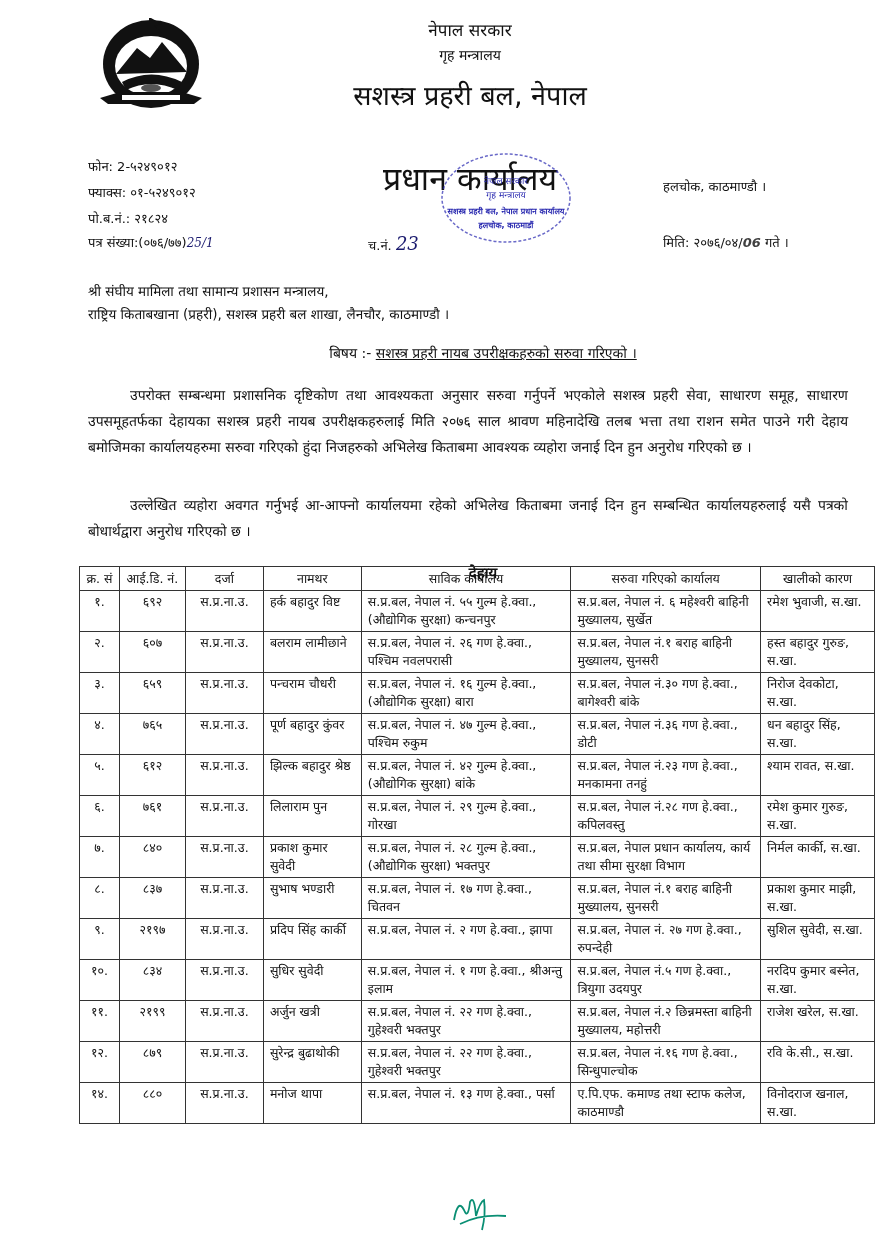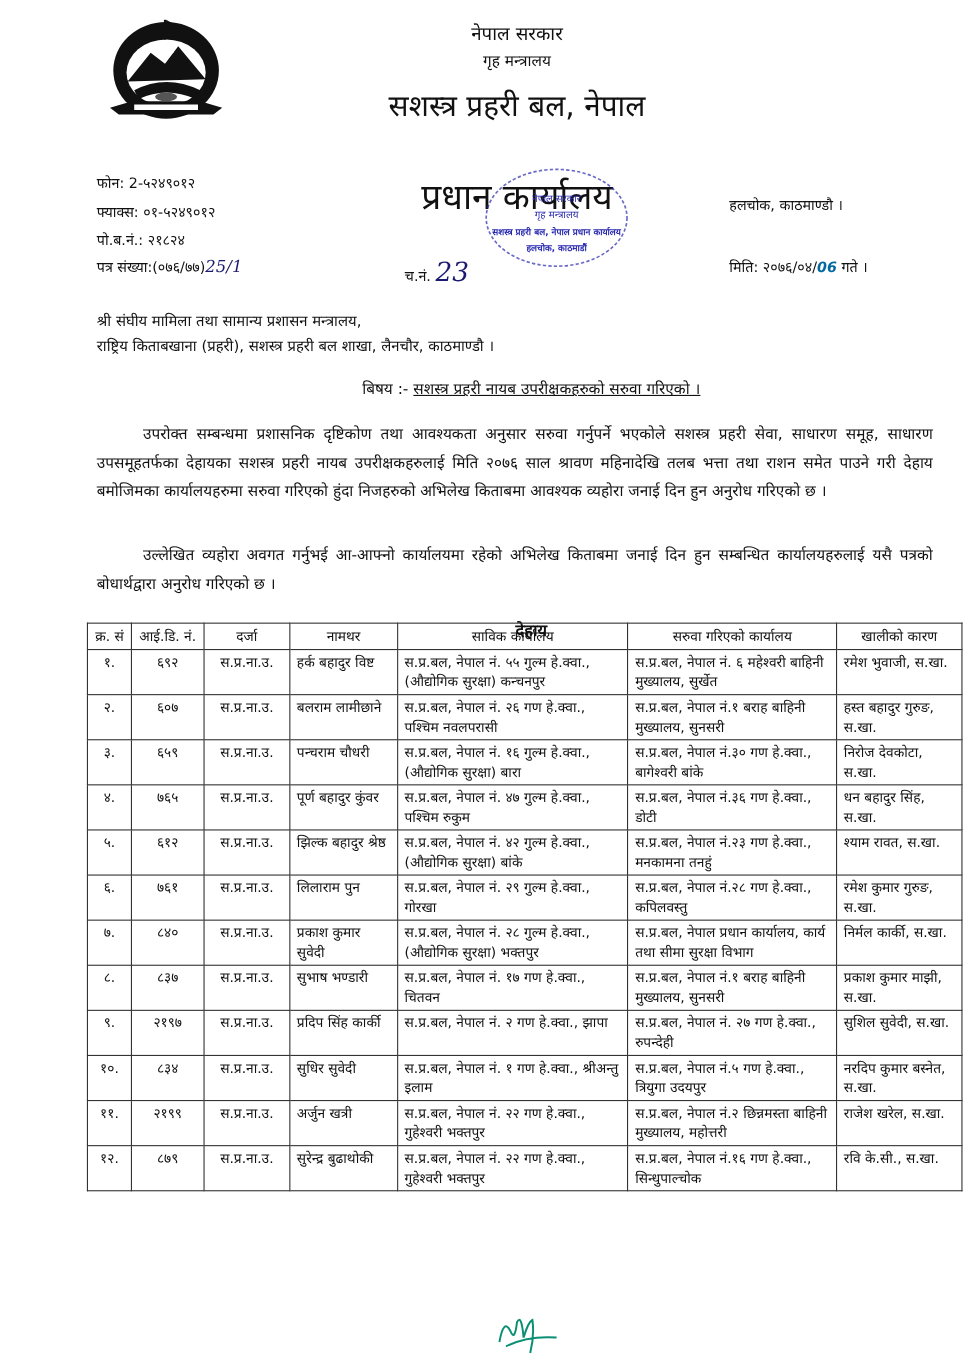--- a/index.html
+++ b/index.html
@@ -7,22 +7,22 @@
          font-family:"DejaVu Sans", sans-serif; color:#111; }
   .abs { position:absolute; }
   .emblem { left:92px; top:12px; width:118px; height:102px; }
   .hdr { left:300px; width:340px; text-align:center; }
   .h1 { top:18px; font-size:17px; }
   .h2 { top:45px; font-size:14px; }
   .h3 { top:76px; font-size:27px; }
   .h4 { top:136px; font-size:32px;margin-top:20px; }
   .contact { left:88px; font-size:13px; }
   .seal { left:436px; top:148px; width:140px; height:100px; }
-  .hand { color:#1a1a6e; font-family:"DejaVu Serif", serif; font-style:italic; font-size:15px; }
-  .green { color:#0369a1; font-weight:bold; font-style:italic; }
+  .hand { color:#1a1a6e; font-family:"DejaVu Serif", serif; font-style:italic; font-size:12px; }
+  .green { color:#404040; font-weight:bold; font-style:italic; }
   .addr { left:88px; font-size:13.5px; }
   .subject { left:88px; width:790px; top:343px; text-align:center; font-size:14px; }
   .subject u { text-decoration: underline; }
   .para { left:88px; width:760px; font-size:14px; line-height:26px; text-align:justify; }
   .indent { text-indent:42px; }
   .dehay { left:88px; width:790px; top:541px; text-align:center; font-size:15px; font-weight:bold;margin-top:21px; }
   table.main { position:absolute; left:79px; top:566px; width:796px; border-collapse:collapse;
      font-size:12.5px; line-height:18px; }
   table.main th, table.main td { border:1.3px solid #333; padding:2px 6px; vertical-align:top; }
   table.main th { font-weight:normal; text-align:center; padding-top:3px; }
@@ -59,21 +59,21 @@
 </svg>
 
 <div class="abs contact" style="top:157px;">फोन: 2-५२४९०१२</div>
 <div class="abs contact" style="top:183px;">फ्याक्स: ०१-५२४९०१२</div>
 <div class="abs contact" style="top:209px;">पो.ब.नं.: २१८२४</div>
 <div class="abs contact" style="top:233px;">
   <span>पत्र संख्या:(०७६/७७)</span><span class="hand">25/1</span>
 </div>
 <div class="abs" style="left:368px; top:233px; font-size:13px;">
   <span>च.नं.</span>
-  <span class="hand" style="font-size:24px;">23</span>
+  <span class="hand" style="font-size:18px;">23</span>
 </div>
 <div class="abs" style="left:663px; top:157px; font-size:13px;margin-top:20px;">हलचोक, काठमाण्डौ ।</div>
 <div class="abs" style="left:663px; top:233px; font-size:13px;">
   <span>मिति: २०७६/०४/</span><span class="green">06</span><span> गते ।</span>
 </div>
 
 <div class="abs addr" style="top:282px;">श्री संघीय मामिला तथा सामान्य प्रशासन मन्त्रालय,</div>
 <div class="abs addr" style="top:305px;">राष्ट्रिय किताबखाना (प्रहरी), सशस्त्र प्रहरी बल शाखा, लैनचौर, काठमाण्डौ ।</div>
 
 <div class="abs subject">
@@ -208,18 +208,27 @@
       </tr>
       <tr>
         <td class="c">१२.</td>
         <td class="c">८७९</td>
         <td class="c">स.प्र.ना.उ.</td>
         <td>सुरेन्द्र बुढाथोकी</td>
         <td>स.प्र.बल, नेपाल नं. २२ गण हे.क्वा., गुहेश्वरी भक्तपुर</td>
         <td>स.प्र.बल, नेपाल नं.१६ गण हे.क्वा., सिन्धुपाल्चोक</td>
         <td>रवि के.सी., स.खा.</td>
       </tr>
+      <tr>
+        <td class="c">१४.</td>
+        <td class="c">८८०</td>
+        <td class="c">स.प्र.ना.उ.</td>
+        <td>मनोज थापा</td>
+        <td>स.प्र.बल, नेपाल नं. १३ गण हे.क्वा., पर्सा</td>
+        <td>ए.पि.एफ. कमाण्ड तथा स्टाफ कलेज, काठमाण्डौ</td>
+        <td>विनोदराज खनाल, स.खा.</td>
+      </tr>
     </tbody>
 </table>
 
 <svg class="abs sig" viewBox="0 0 70 44">
   <path d="M14 30 Q18 8 24 20 Q28 30 30 12 Q34 4 36 26 Q40 12 44 10 Q46 24 42 40 M20 34 Q40 24 66 26" fill="none" stroke="#0a8f74" stroke-width="1.8"></path>
 </svg>
 
 </body></html>

